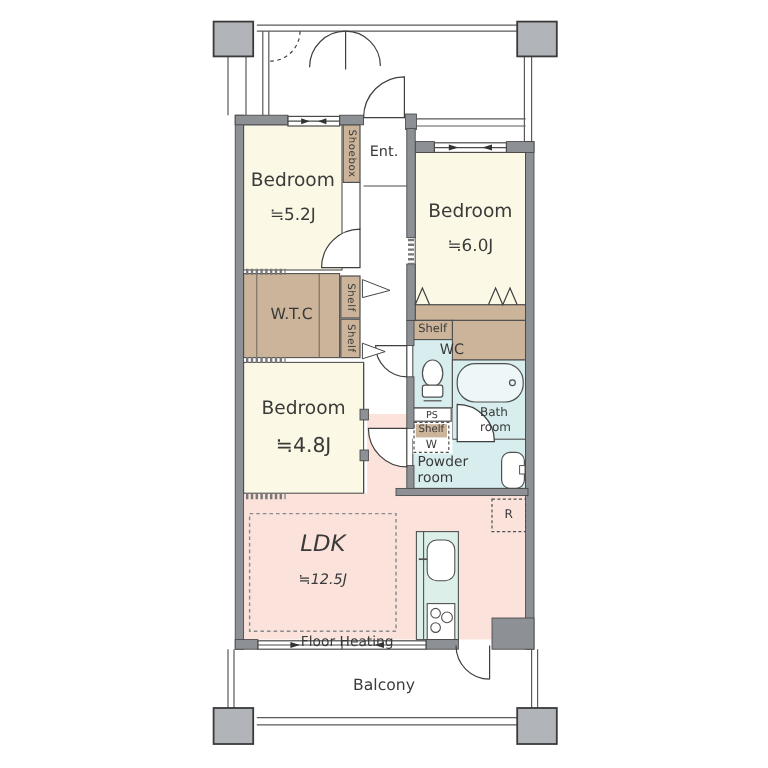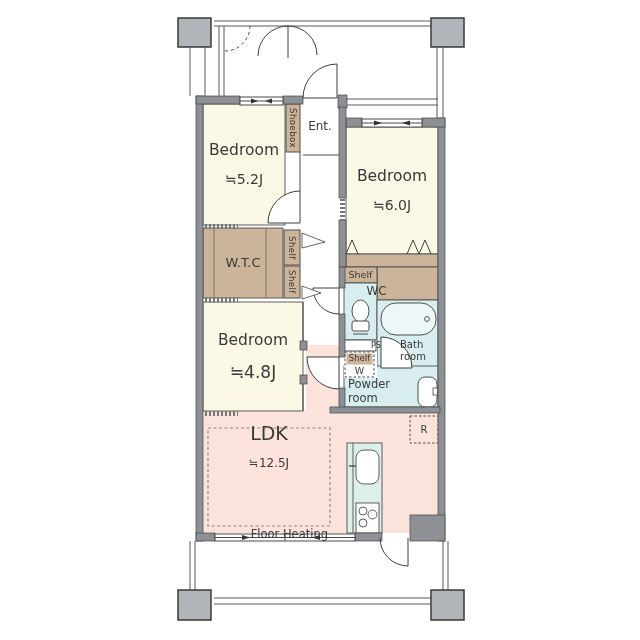--- a/index.html
+++ b/index.html
@@ -171,24 +171,25 @@
     <span style="font-size:15.5px;">Bedroom</span>
     <span style="font-size:17px;">≒4.8J</span>
   </div>
   <div class="lbl" style="left:203px;top:228px;width:80px;height:70px;font-size:13px;">W.T.C</div>
   <div class="lbl" style="left:300px;top:116px;width:40px;height:20px;font-size:12px;">Ent.</div>
   <div class="lbl vlbl" style="left:286px;top:104px;width:14px;height:48px;font-size:8.5px;">Shoebox</div>
   <div class="lbl vlbl" style="left:284px;top:230px;width:16px;height:35px;font-size:8.5px;">Shelf</div>
   <div class="lbl vlbl" style="left:284px;top:266px;width:16px;height:32px;font-size:8.5px;">Shelf</div>
   <div class="lbl" style="left:344px;top:267px;width:33px;height:16px;font-size:9.5px;">Shelf</div>
   <div class="lbl" style="left:344px;top:284px;width:33px;height:15px;font-size:12px;margin-left:16px;">WC</div>
-  <div class="lbl" style="left:360px;top:340px;width:32px;height:11px;font-size:8px;">PS</div>
+  <div class="lbl" style="left:344px;top:340px;width:32px;height:11px;font-size:8px;">PS</div>
   <div class="lbl" style="left:346px;top:352px;width:27px;height:13px;font-size:8.5px;">Shelf</div>
   <div class="lbl" style="left:346px;top:364px;width:27px;height:13px;font-size:9.5px;">W</div>
   <div class="lbl" style="left:400px;top:337px;width:30px;height:27px;font-size:10px;">Bath room</div>
   <div class="lbl" style="left:348px;top:377px;width:48px;height:29px;font-size:11.5px;">Powder room</div>
-  <div class="lbl col" style="left:208px;top:420px;width:122px;height:52px;">
+  <div class="lbl col" style="left:208px;top:440px;width:122px;height:52px;font-style:italic;">
     <span style="font-size:19px;">LDK</span>
     <span style="font-size:12px;">≒12.5J</span>
   </div>
   <div class="lbl right" style="left:230px;top:527px;width:98px;height:15px;font-size:11.5px;">Floor Heating</div>
   <div class="lbl" style="left:410px;top:416px;width:28px;height:27px;font-size:10px;">R</div>
+  <div class="lbl" style="left:272px;top:563px;width:96px;height:18px;font-size:13px;">Balcony</div>
 </div>
 
 </body></html>

